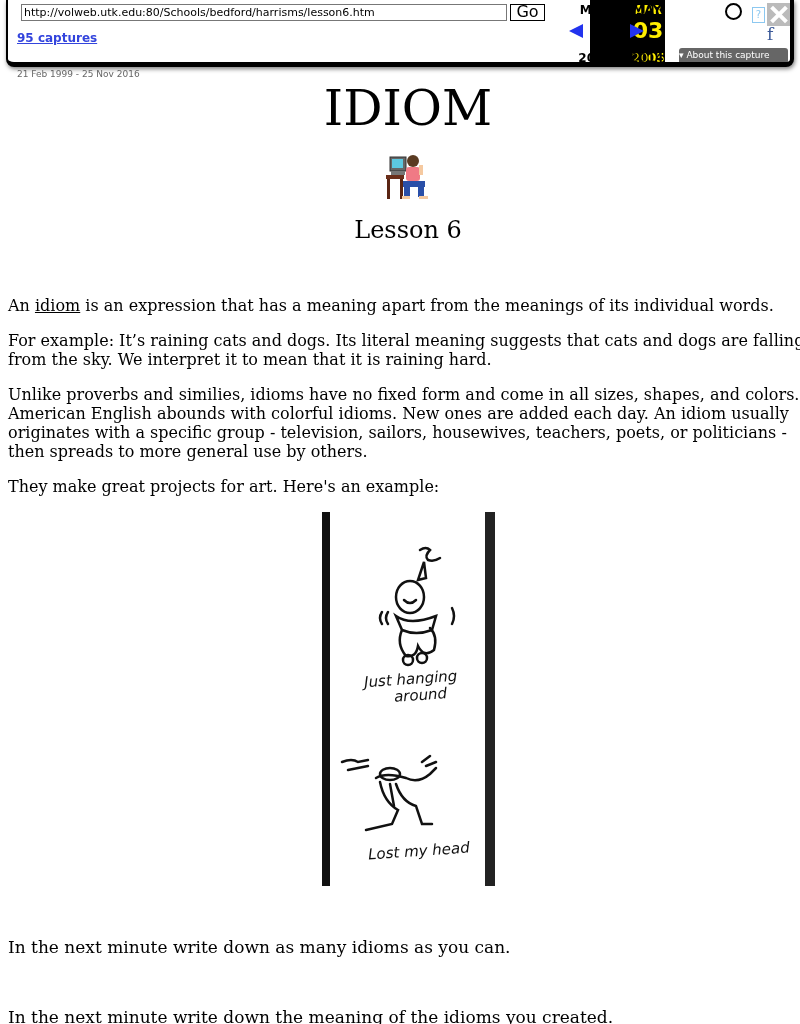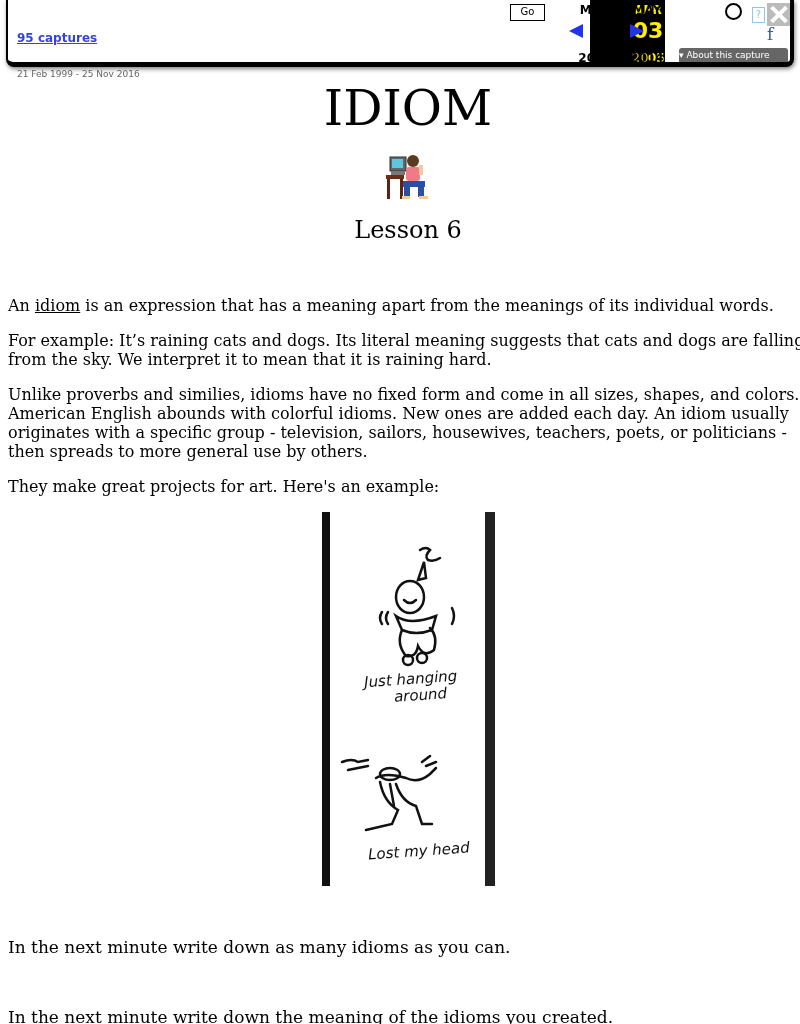--- a/index.html
+++ b/index.html
@@ -12,21 +12,21 @@
     border-radius: 0 0 8px 8px; box-shadow: 1px 2px 4px rgba(0,0,0,0.5);
     font-family: "DejaVu Sans", sans-serif;
   }
   #wm-url {
     position: absolute; left: 13px; top: 4px; width: 480px; height: 15px;
     border: 1px solid #777; font-family: "DejaVu Sans", sans-serif; font-size: 11px; padding: 0 2px; line-height: 15px;
     box-sizing: content-box; color: #000; background: #fff;
   }
   #wm-go {
     position: absolute; left: 502px; top: 4px; width: 33px; height: 15px;
-    border: 1px solid #000; background: #fff; font-family: "DejaVu Sans", sans-serif; font-size: 10px; line-height: 14px; padding: 0; text-align: center;
+    border: 1px solid #000; background: #fff; font-family: "DejaVu Sans", sans-serif; font-size: 16px; line-height: 14px; padding: 0; text-align: center;
   }
   #wm-captures {
     position: absolute; left: 9px; top: 31px; font-size: 12px; font-weight: bold; color: #3344dd; text-decoration: underline;
   }
   #wm-range { position: absolute; left: 9px; top: 49px; font-size: 9px; color: #666; margin-top: 20px; }
 
   .wm-col { position: absolute; top: 0; width: 38px; text-align: center; font-weight: bold; }
   .wm-col .mon { font-size: 12px; margin-top: 2px; height: 16px; line-height: 16px; }
   .wm-col .day { font-size: 22px; height: 26px; line-height: 26px; }
   .wm-col .yr { font-size: 12px; height: 16px; line-height: 16px; margin-top: 6px; }
@@ -59,20 +59,21 @@
 
   #art { position: absolute; left: 322px; top: 512px; width: 173px; height: 374px; background: #fff; overflow: hidden; }
   #art-left { position: absolute; left: 0; top: 0; width: 8px; height: 374px; background: #111; }
   #art-right { position: absolute; right: 0; top: 0; width: 10px; height: 374px; background: #222; }
   #art .caption { position: absolute; font-family: "DejaVu Sans", sans-serif; font-style: italic; font-size: 15px; color: #111; transform: rotate(-4deg); }
 </style>
 </head>
 <body>
 
 <div id="wm-toolbar">
+  <div id="wm-url">http://volweb.utk.edu:80/Schools/bedford/harrisms/lesson6.htm</div>
   <div id="wm-go">Go</div>
   <div id="wm-captures">95 captures</div>
   <div id="wm-range">21 Feb 1999 - 25 Nov 2016</div>
 
   <div class="wm-col" id="wm-prev">
     <div class="mon">MAR</div>
     <div class="day"></div>
     <div class="yr">2011</div>
   </div>
   <div class="wm-col" id="wm-cur">

